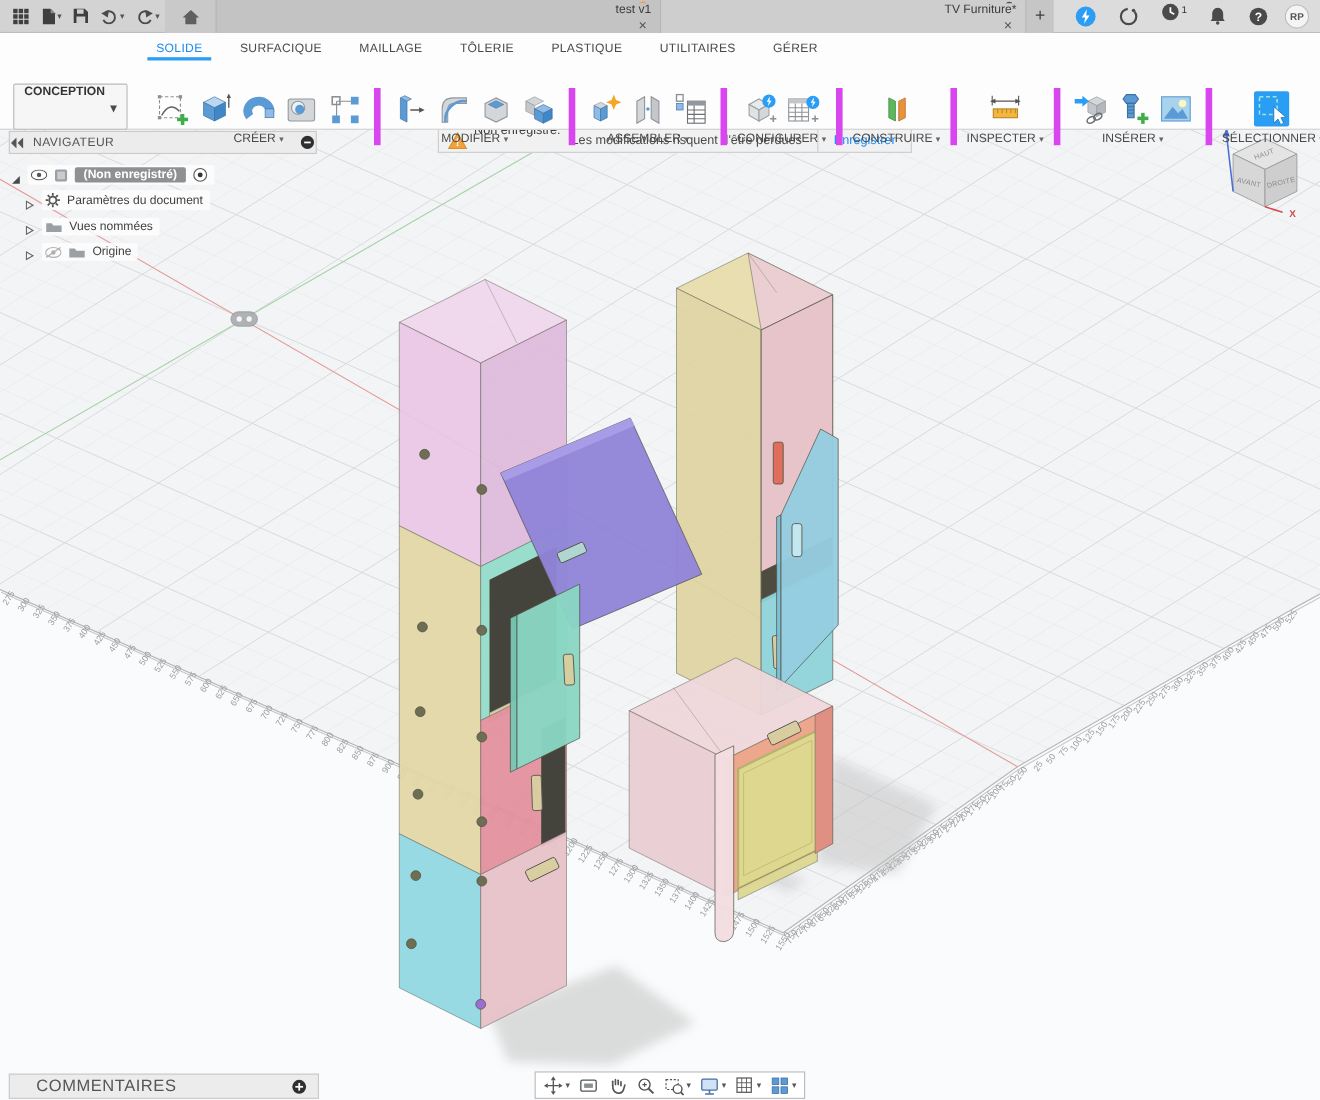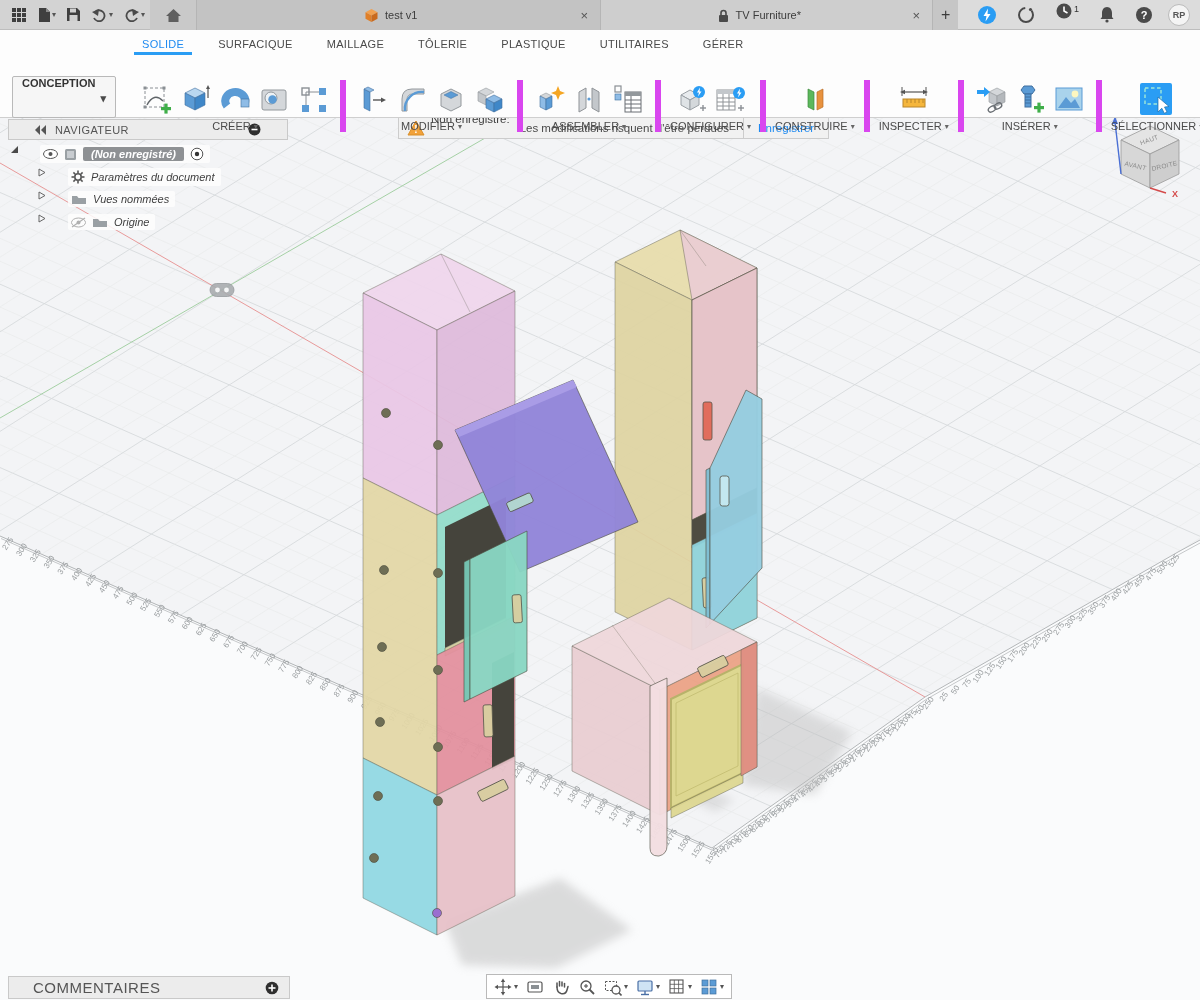--- a/index.html
+++ b/index.html
@@ -5,21 +5,21 @@
   html,body{margin:0;padding:0;width:1200px;height:1000px;overflow:hidden;
     font-family:"Liberation Sans",sans-serif;background:#fafbfc;}
   *{box-sizing:border-box;}
   
   .titlebar{position:absolute;top:0;left:0;width:1200px;height:30px;background:#d3d3d3;
     display:flex;align-items:stretch;z-index:5;border-bottom:1px solid #bdbdbd;}
   .tb-left{display:flex;align-items:center;padding-left:6px;}
   .tb-btn{display:flex;align-items:center;justify-content:center;height:26px;padding:0 5px;cursor:pointer;}
   .tb-caret{font-size:8px;color:#555;margin-left:1px;}
   .home-btn{background:#c9c9c9;height:30px;width:46px;display:flex;align-items:center;justify-content:center;}
-  .doctab{display:flex;align-items:center;height:30px;border-left:1px solid #b5b5b5;padding:0 8px;position:relative;}
+  .doctab{display:flex;align-items:flex-end;height:30px;border-left:1px solid #b5b5b5;padding:0 8px;position:relative;flex-direction:column;}
   .doctab.active{background:#c3c3c3;width:404px;}
   .doctab.inactive{background:#cecece;width:332px;}
   .doctab .lbl{font-size:11px;color:#3c3c3c;margin-left:6px;flex:0 0 auto;}
   .doctab .mid{flex:1;}
   .doctab .close{font-size:13px;color:#555;padding:0 4px;cursor:pointer;}
   .newtab{width:26px;height:30px;background:#c6c6c6;border-left:1px solid #b5b5b5;display:flex;
     align-items:center;justify-content:center;font-size:16px;color:#3c3c3c;cursor:pointer;}
   .tb-right{flex:1;display:flex;align-items:center;justify-content:flex-end;gap:10px;
     background:#dcdcdc;padding-right:10px;}
   .jobwrap{display:flex;align-items:flex-start;}
@@ -52,24 +52,24 @@
   .screw{stroke:#4c4c3c;stroke-width:.6;}
   .gmin{stroke:var(--grid-minor,#e7e9ea);stroke-width:.6;}
   .gmaj{stroke:var(--grid-major,#d7dadc);stroke-width:.9;}
   .gridedge{stroke:#b3b6b8;stroke-width:1;fill:none;}
   .rul{font-size:8px;fill:#9a9ea0;text-anchor:middle;}
   .vc-face{stroke:#9b9b9b;stroke-width:.8;cursor:pointer;}
   .vc-lbl{font-size:6.5px;fill:#8b8b8b;text-anchor:middle;letter-spacing:.3px;}
   
   .navigator{position:absolute;left:8px;top:119px;width:280px;z-index:3;}
   .nav-header{height:21px;background:#ececec;border:1px solid #c9c9c9;display:flex;align-items:center;
-    padding:0 26px;gap:8px;}
+    padding:0 1px;gap:8px;}
   .nav-title{font-size:11px;color:#555;letter-spacing:.4px;flex:1;}
   .tree{margin-top:5px;font-size:11px;color:#3f3f3f;}
-  .trow{display:flex;align-items:flex-start;height:23px;gap:20px;font-style:italic;}
+  .trow{display:flex;align-items:flex-end;height:23px;gap:5px;}
   .trow .chip{display:inline-flex;align-items:center;gap:6px;background:rgba(253,253,253,.85);
     border-radius:2px;padding:2px 6px 2px 3px;cursor:pointer;}
   .rootchip{background:#8e9194;color:#fff;border-radius:2px;padding:1px 8px;font-weight:bold;}
   .exp{width:12px;display:flex;justify-content:center;cursor:pointer;}
   .indent{width:8px;}
   .warnbar{position:absolute;left:398px;top:117px;height:22px;z-index:3;background:#f1f1f1;
     border:1px solid #ccc;display:flex;align-items:center;font-size:11.5px;color:#3c3c3c;}
   .warnbar .wt{font-weight:normal;margin:0 10px 18px 6px;}
   .warnbar .wm{margin-right:14px;color:#4a4a4a;}
   .warnbar .sep{width:1px;height:100%;background:#ccc;}

